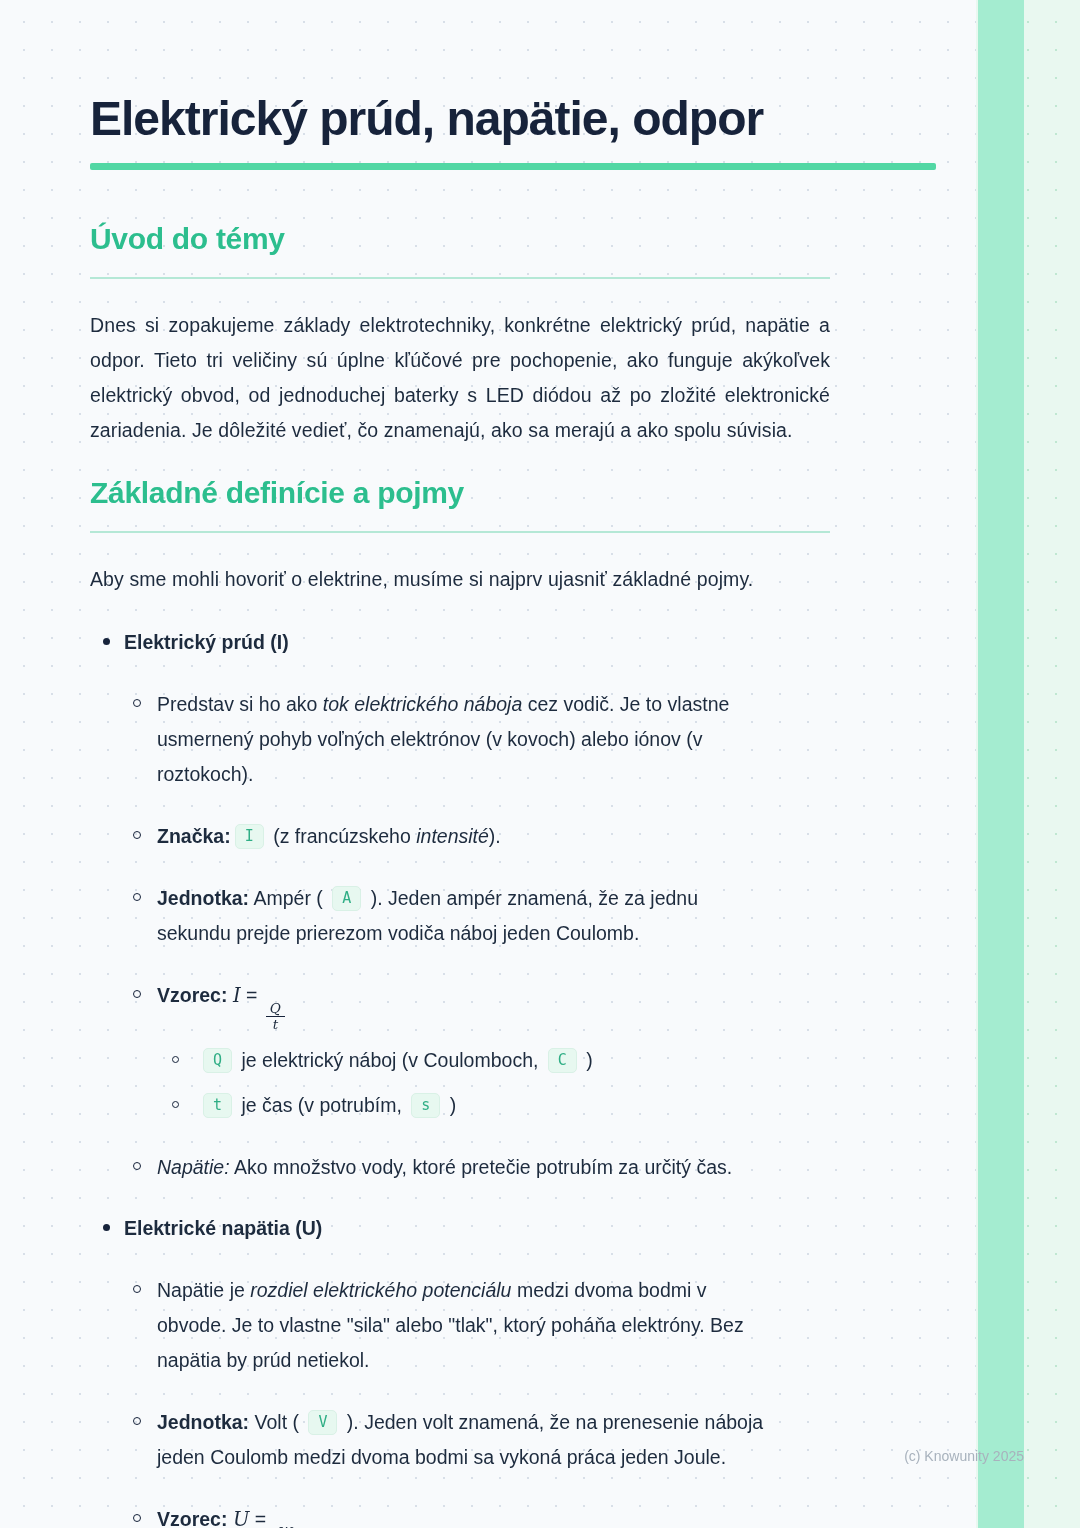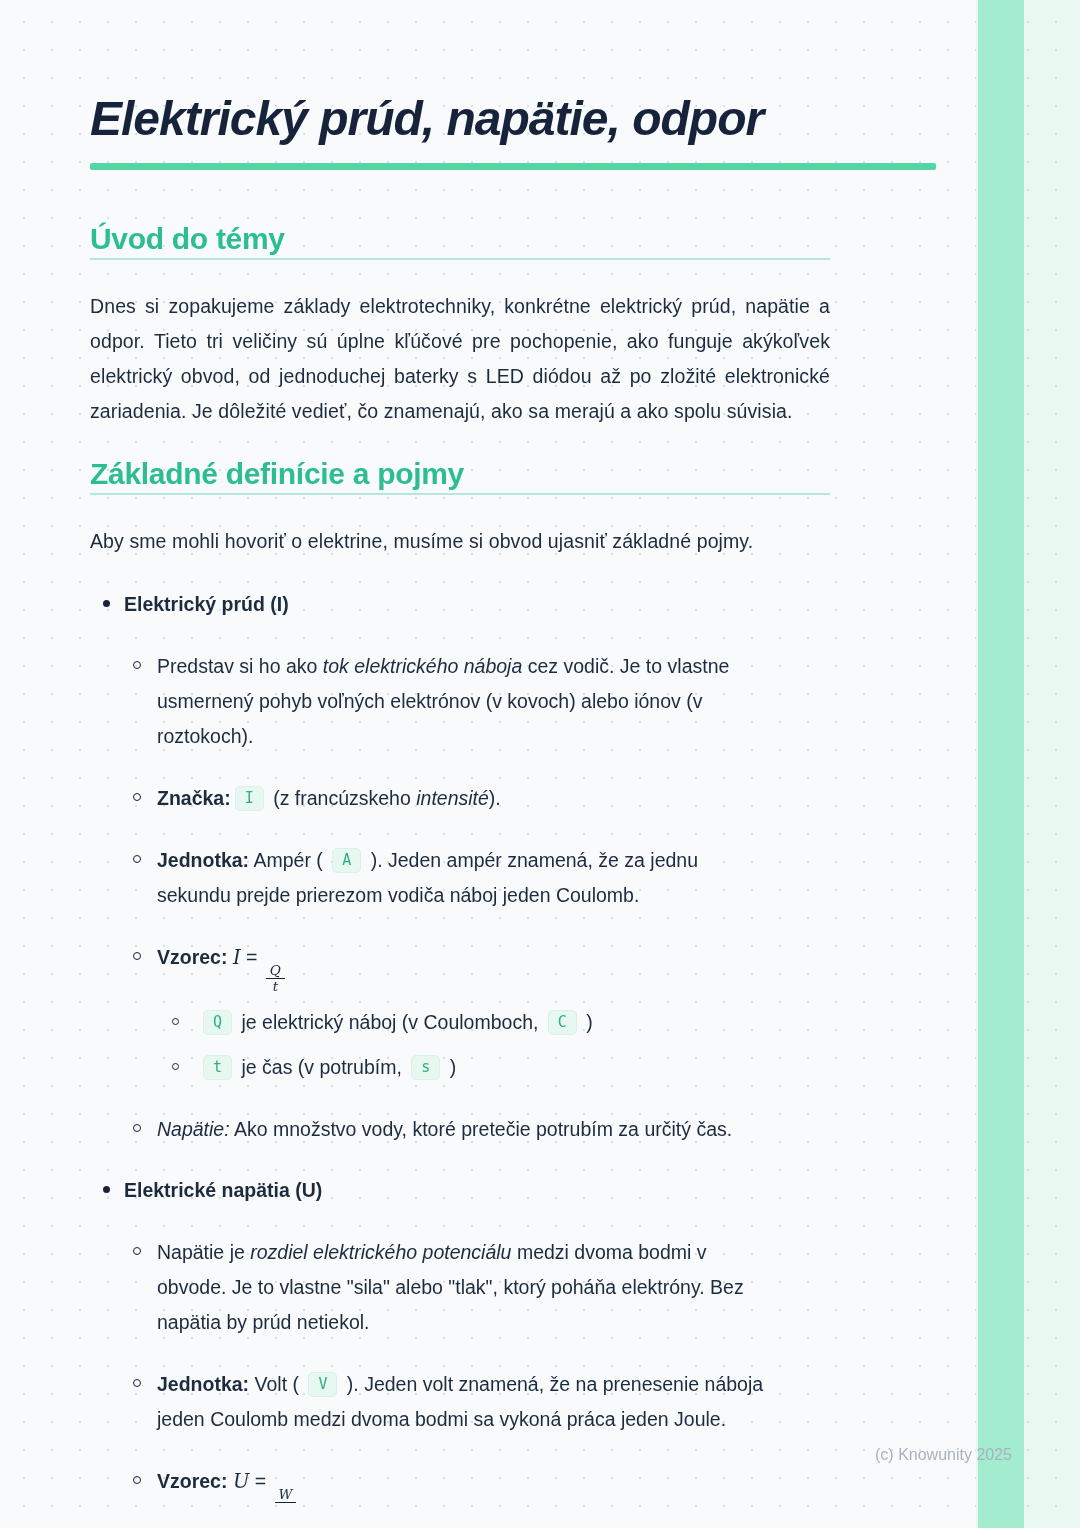--- a/index.html
+++ b/index.html
@@ -28,27 +28,27 @@
   .edge{
     position:absolute;top:0;right:0;width:104px;height:100%;
     background-color:var(--edge-tint);
     background-image:radial-gradient(circle,#bfe7d1 1.2px,transparent 1.5px);
     background-size:28px 28px;background-position:10px 8px;
   }
   .edge-bar{position:absolute;top:0;right:56px;width:46px;height:100%;background:var(--stripe-green)}
   .content{position:absolute;left:90px;top:0;width:846px}
   h1.title{
     margin-top:92px;font-size:48px;font-weight:800;letter-spacing:-1px;
-    color:#17233b;line-height:1.12;white-space:nowrap;font-style:italic;
+    color:#17233b;line-height:1.12;white-space:nowrap;
   }
   .title-rule{margin-top:17px;height:7px;width:846px;background:var(--accent-bar);border-radius:2px}
   section.sec{width:740px}
   h2.sec-h{
     font-size:30px;font-weight:700;color:var(--accent-green);letter-spacing:-0.3px;
-    padding-bottom:2px;border-bottom:2px solid var(--underline-soft);
+    padding-bottom:21px;border-bottom:2px solid var(--underline-soft);
   }
   #sec-intro h2.sec-h{margin-top:52px}
   #sec-defs h2.sec-h{margin-top:28px}
   p.para{font-size:19.5px;line-height:35px;margin-top:29px;letter-spacing:0.1px}
   p.justify{text-align:justify}
   .list{margin-top:28px;font-size:19.5px;line-height:35px}
   .li1{position:relative;padding-left:34px;margin-top:26px}
   .m1{position:absolute;left:13px;top:13px;width:7px;height:7px;border-radius:50%;background:#17233b}
   .term{font-weight:700}
   .l2{margin-top:18px}
@@ -66,21 +66,21 @@
     background:var(--chip-bg);color:var(--chip-text);border:1px solid #d9f1e6;
     margin:0 4px;vertical-align:2px;
   }
   .frac{
     display:inline-flex;flex-direction:column;align-items:center;vertical-align:-11px;
     font-family:"DejaVu Serif","Liberation Serif",serif;font-style:italic;
     font-size:13.5px;line-height:1.15;margin-left:3px;
   }
   .frac .num{padding:0 4px;border-bottom:1.3px solid #17233b}
   .frac .den{padding:0 4px}
-  .footer{position:absolute;right:68px;bottom:64px;font-size:16px;color:var(--footer-gray);z-index:5}
+  .footer{position:absolute;right:56px;bottom:64px;font-size:14px;color:var(--footer-gray);z-index:5}
 </style>
 </head>
 <body>
 
 <div class="page">
 
   <div class="edge">
     <div class="edge-bar"></div>
   </div>
 
@@ -89,21 +89,21 @@
     <h1 class="title">Elektrický prúd, napätie, odpor</h1>
     <div class="title-rule"></div>
 
     <section class="sec" id="sec-intro">
       <h2 class="sec-h">Úvod do témy</h2>
       <p class="para justify">Dnes si zopakujeme základy elektrotechniky, konkrétne elektrický prúd, napätie a odpor. Tieto tri veličiny sú úplne kľúčové pre pochopenie, ako funguje akýkoľvek elektrický obvod, od jednoduchej baterky s LED diódou až po zložité elektronické zariadenia. Je dôležité vedieť, čo znamenajú, ako sa merajú a ako spolu súvisia.</p>
     </section>
 
     <section class="sec" id="sec-defs">
       <h2 class="sec-h">Základné definície a pojmy</h2>
-      <p class="para">Aby sme mohli hovoriť o elektrine, musíme si obvod ujasniť základné pojmy.</p>
+      <p class="para">Aby sme mohli hovoriť o elektrine, musíme si najprv ujasniť základné pojmy.</p>
 
       <div class="list">
 
         <div class="li1">
           <span class="m1"></span>
           <div class="li-body">
             <span class="term">Elektrický prúd (I)</span>
             <div class="l2">
 
               <div class="li2">

